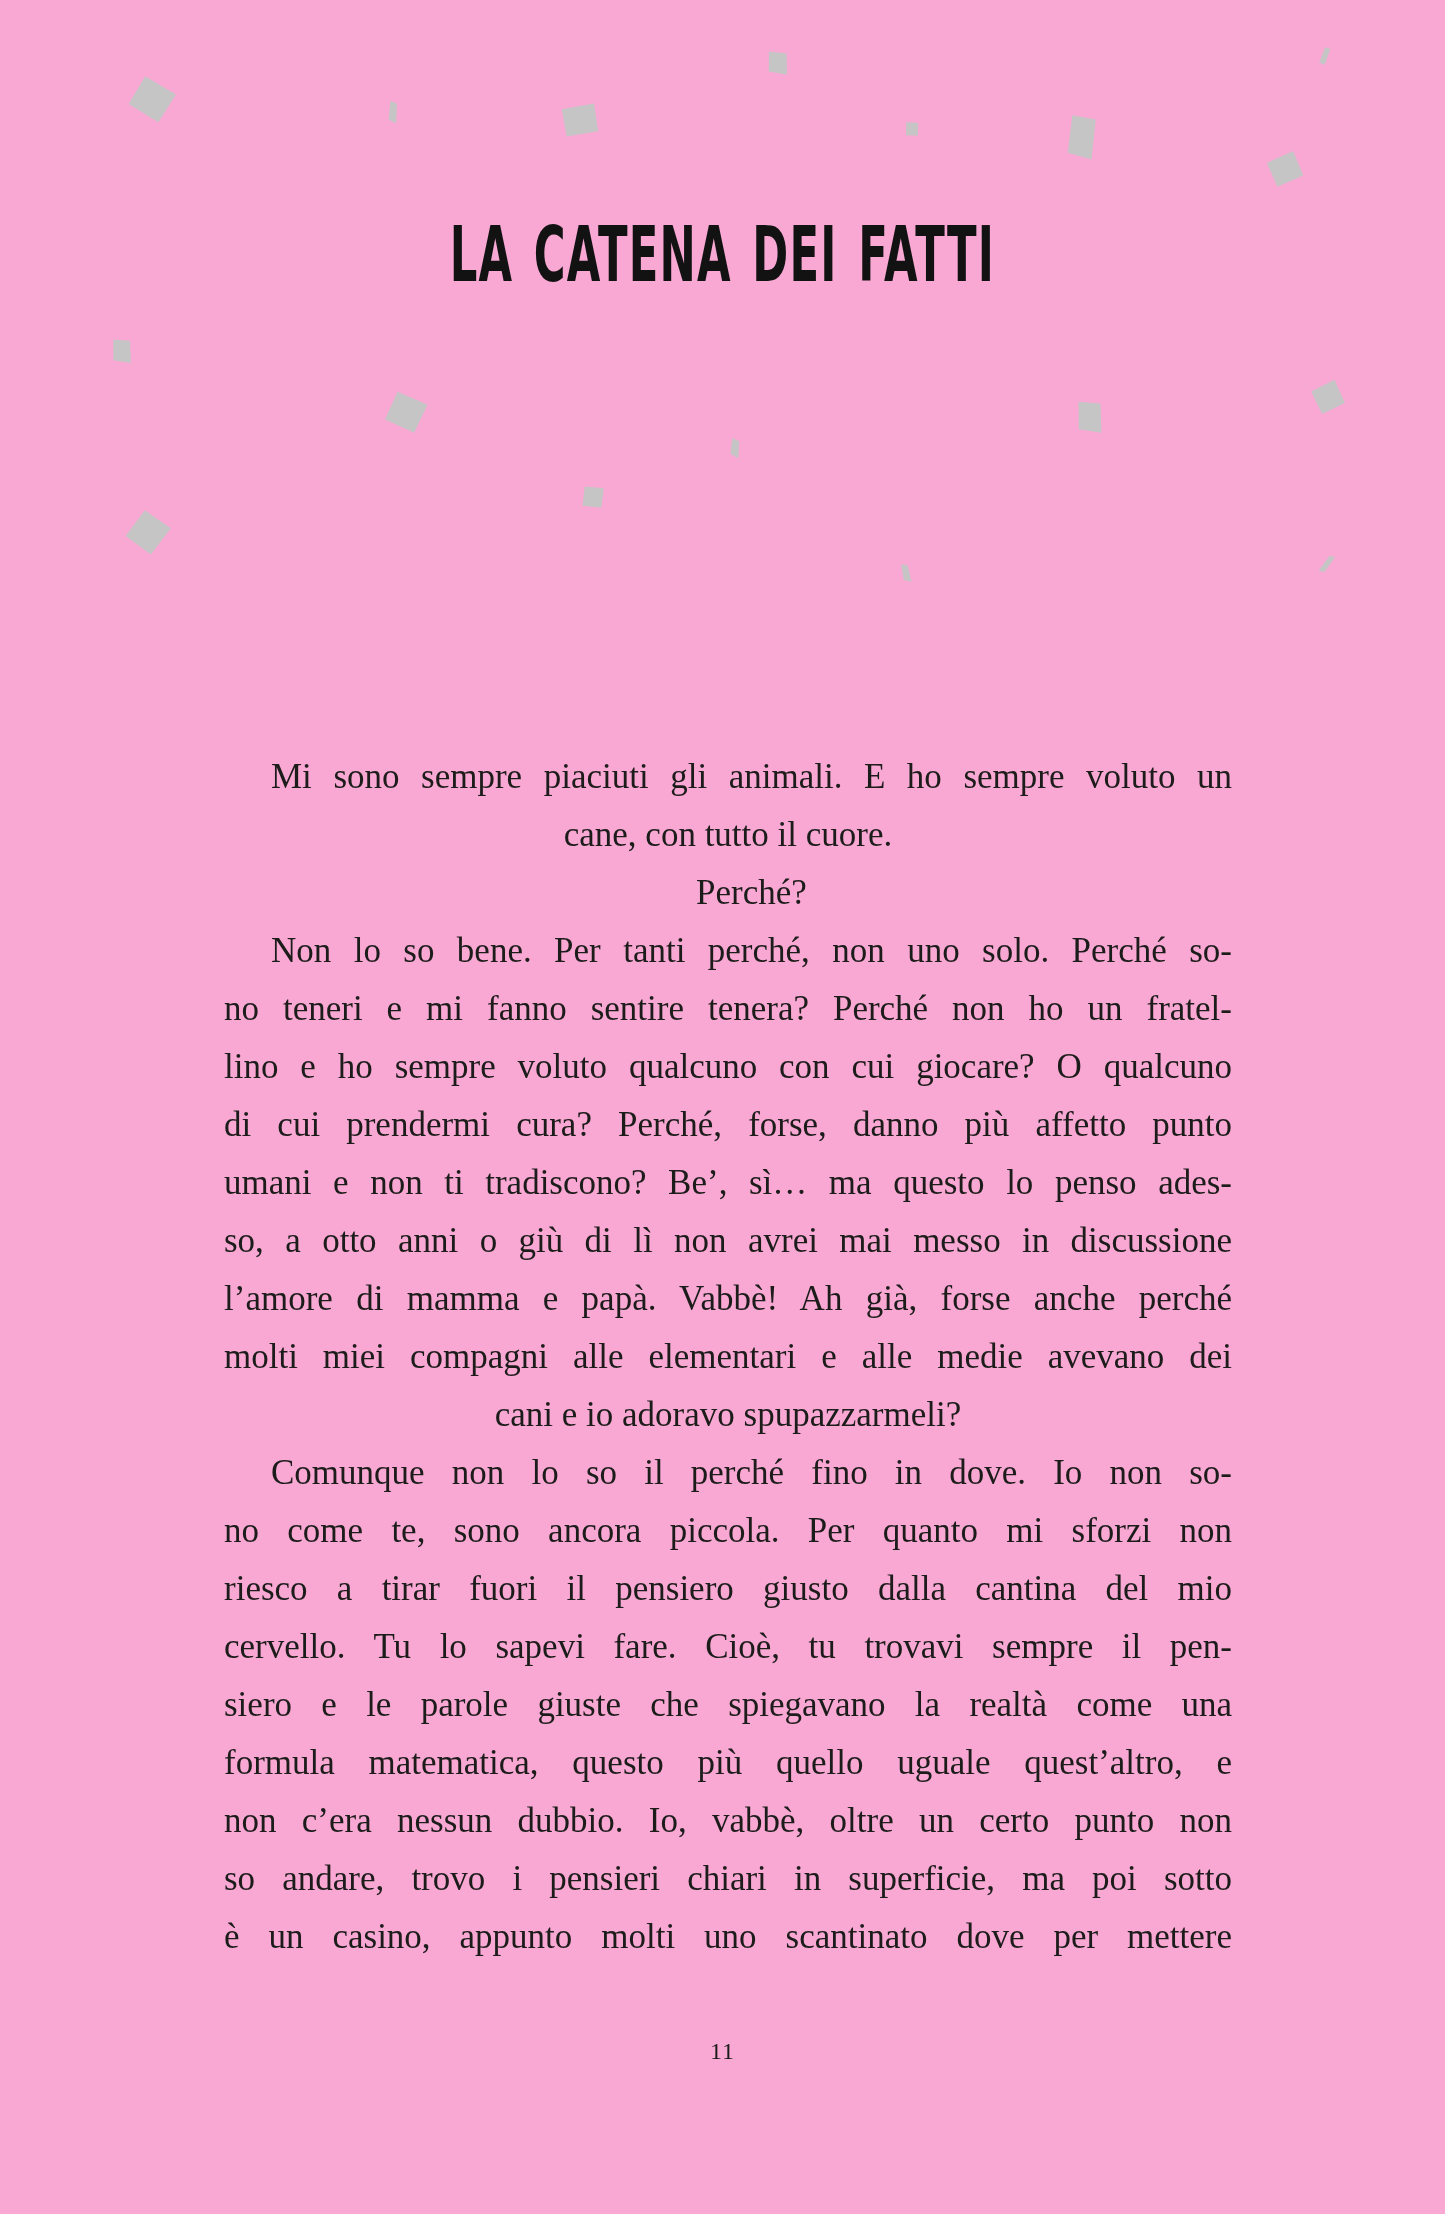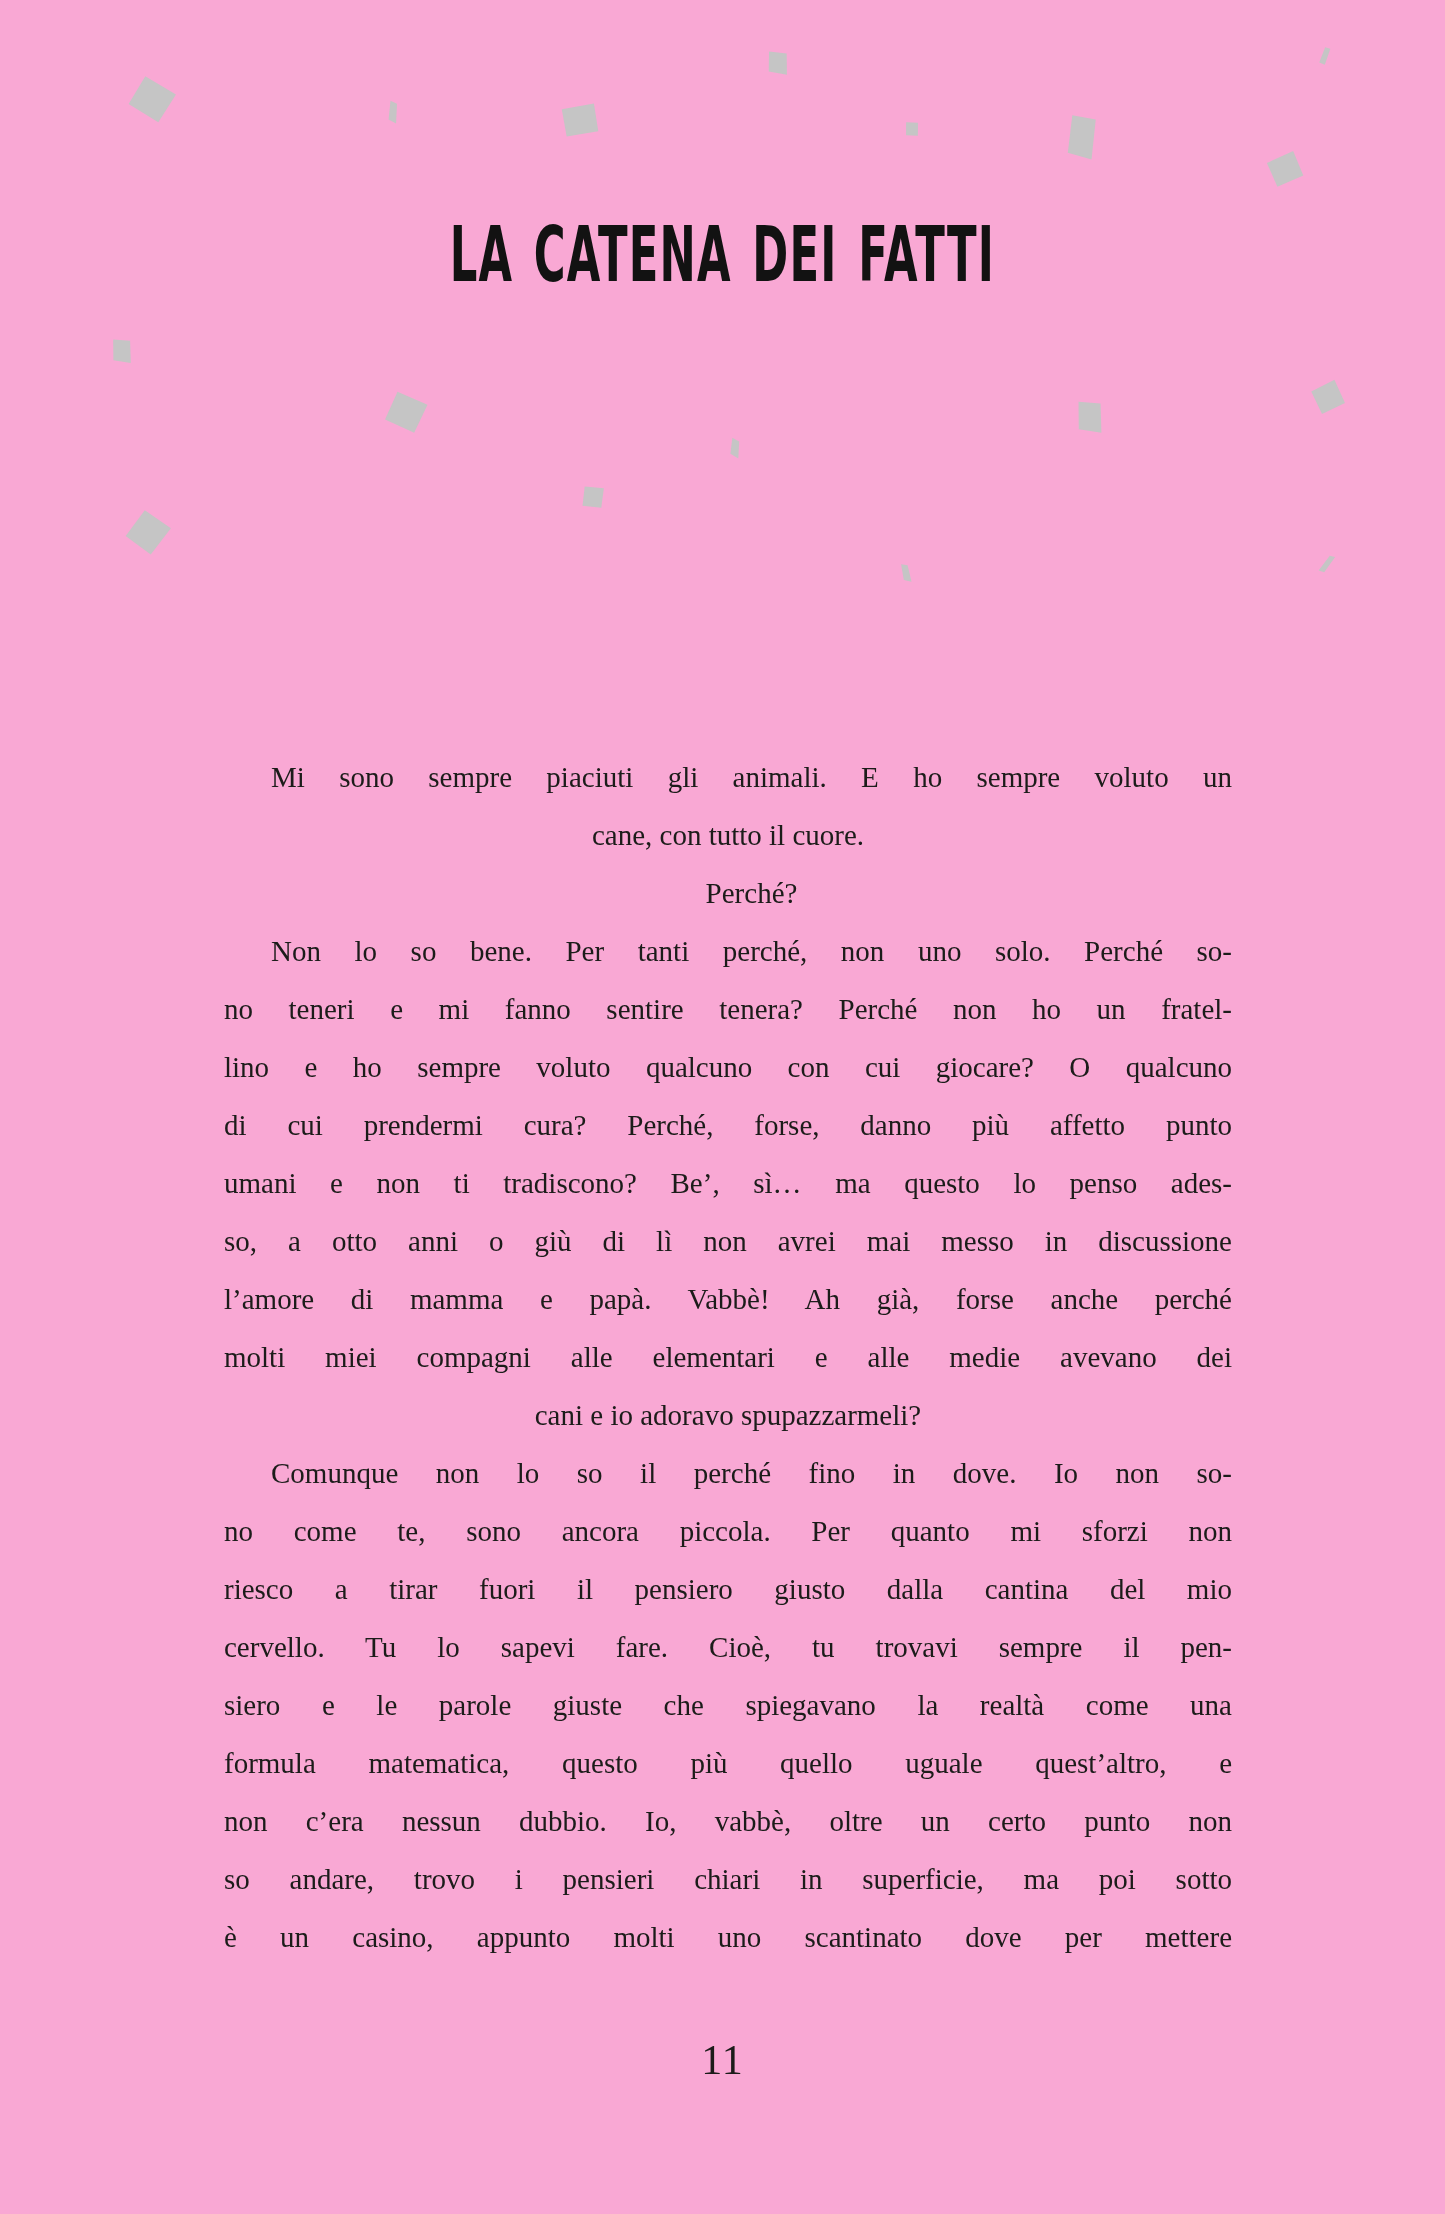--- a/index.html
+++ b/index.html
@@ -44,42 +44,42 @@
     word-spacing: 8px;
     color: #121212;
     transform: scaleX(0.57);
     transform-origin: 50% 0%;
   }
   .body-text {
     position: absolute;
     left: 224px;
     top: 748px;
     width: 1008px;
-    font-size: 29px;
+    font-size: 35px;
     line-height: 58px;
     color: #1c1c1a;
     z-index: 1;
   }
   .body-text .line {
     text-align: center;
   }
   .body-text .line.just {
     text-align: justify;
     text-align-last: justify;
   }
   .body-text .line.indent {
     padding-left: 47px;
   }
   .page-number {
     position: absolute;
     top: 2039px;
     left: 0;
     width: 100%;
     text-align: center;
-    font-size: 42px;
+    font-size: 24px;
     line-height: 1;
     letter-spacing: 1px;
     color: #1c1c1a;
     z-index: 1;
   }
 </style>
 </head>
 <body>
 
 <div class="page">

